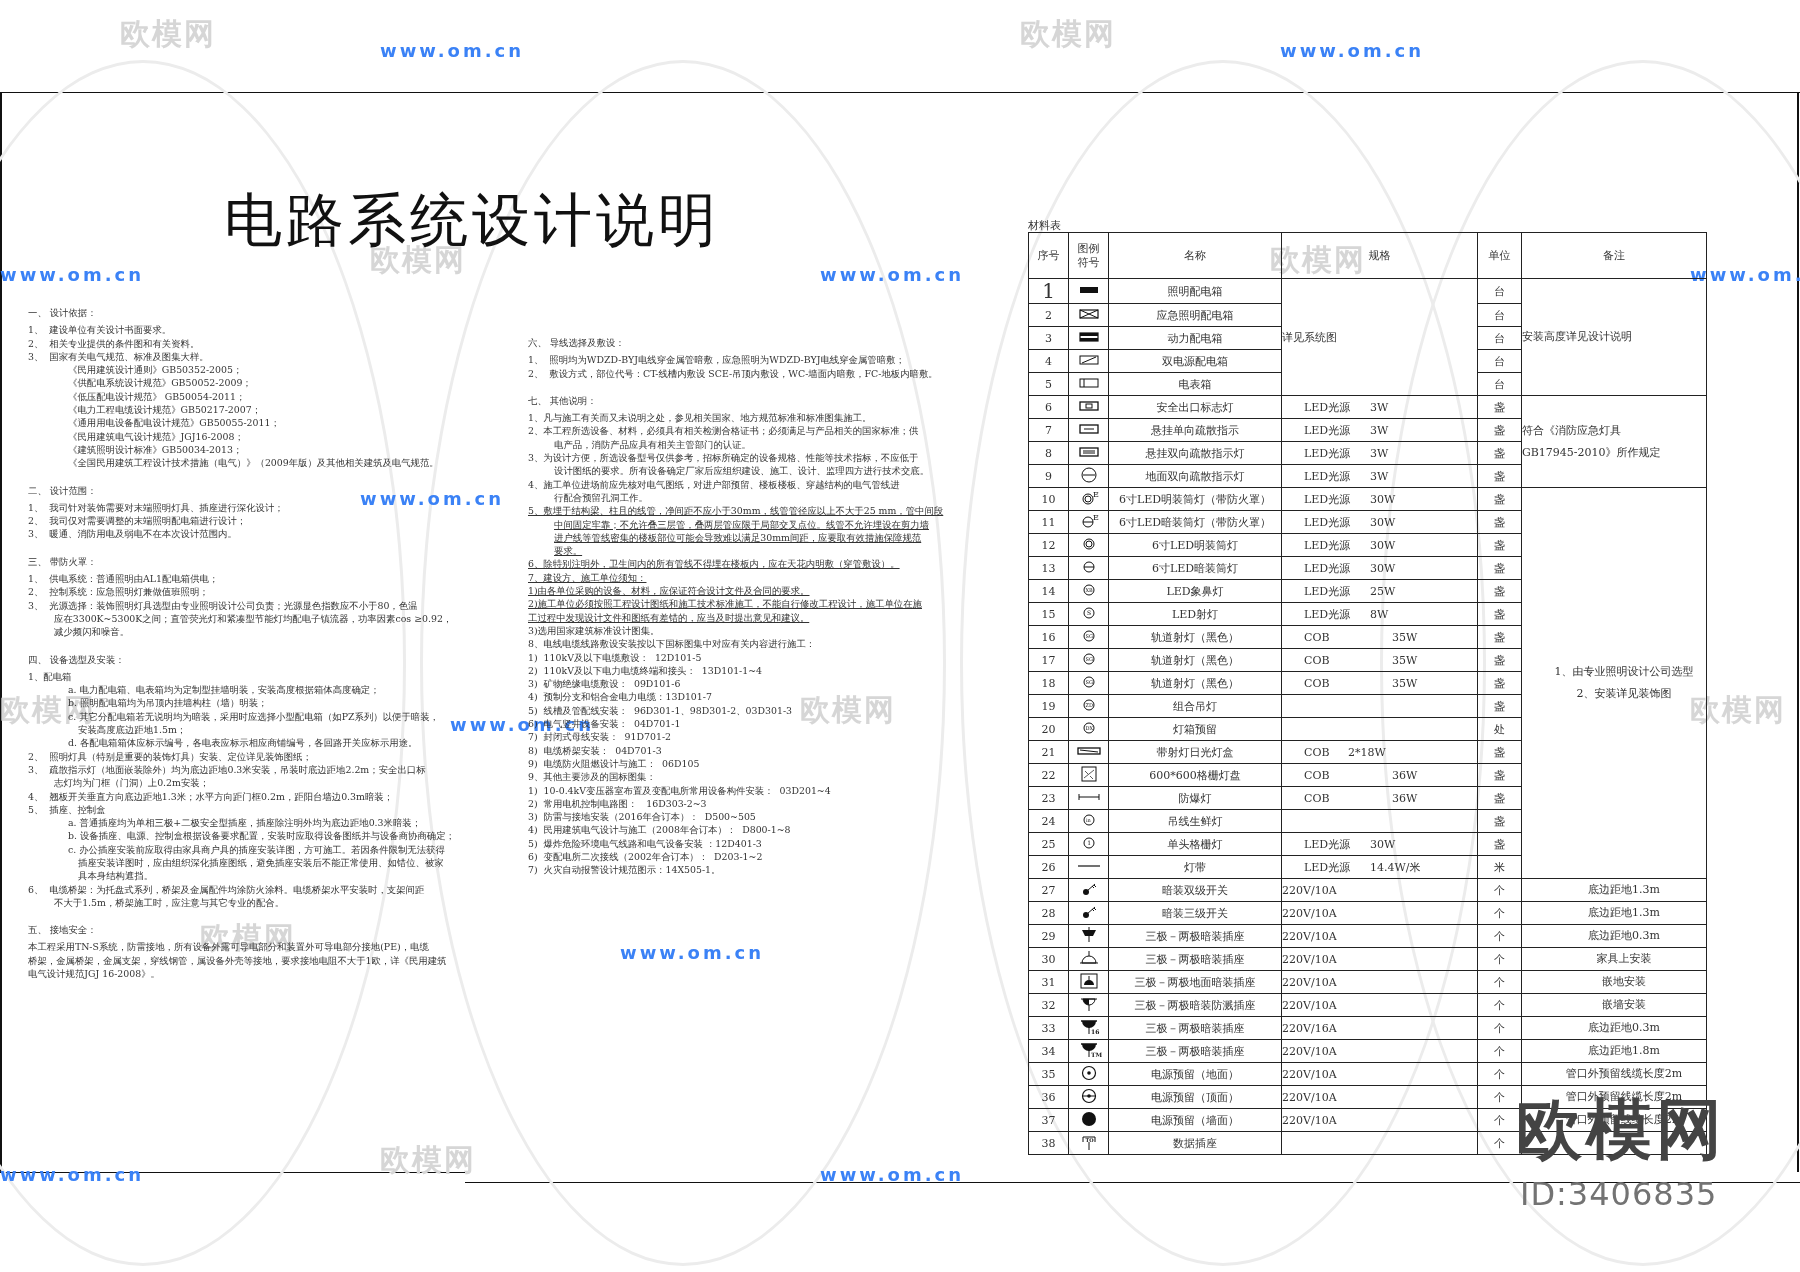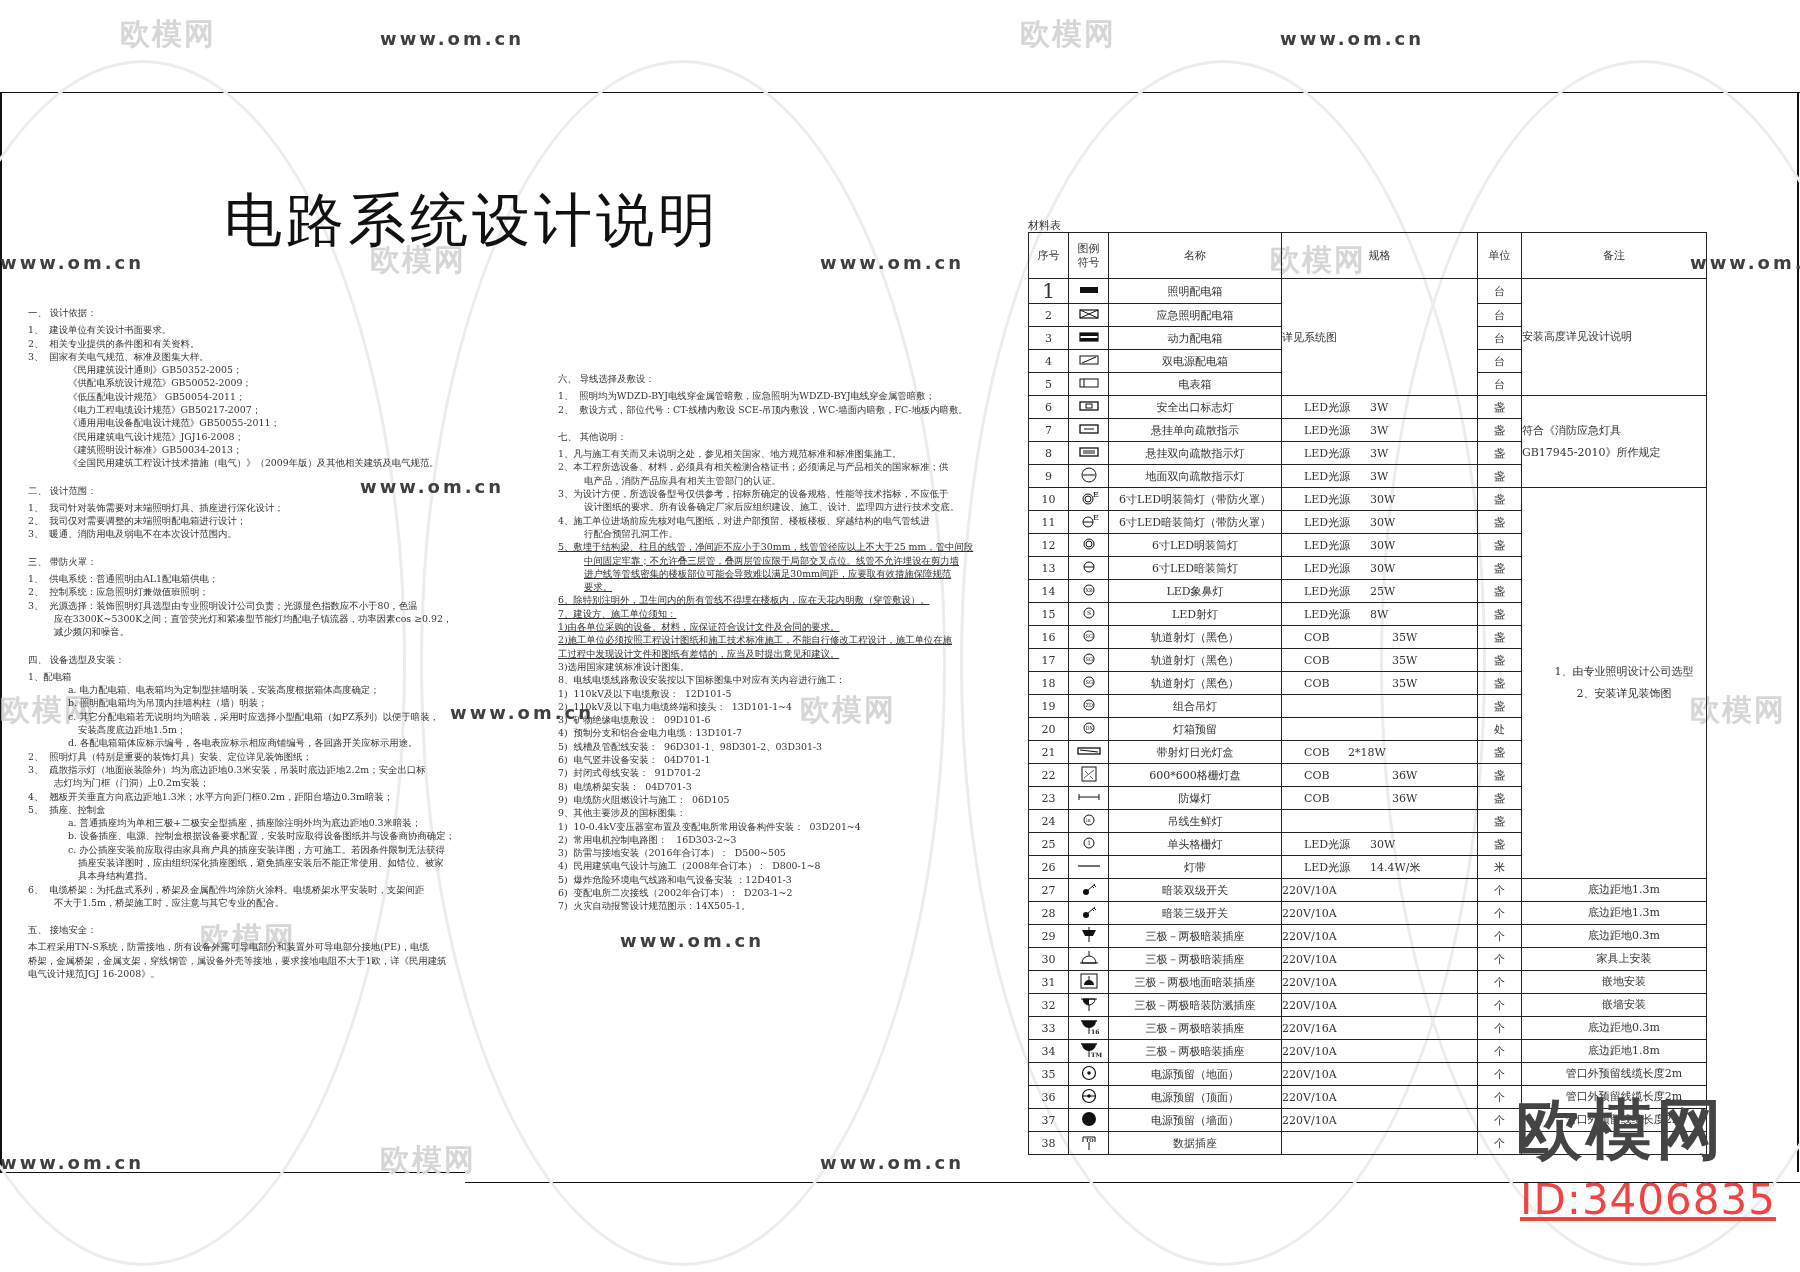--- a/index.html
+++ b/index.html
@@ -6,21 +6,21 @@
   body { width:1800px; height:1272px; background:#ffffff; position:relative; overflow:hidden;
          font-family:"DejaVu Serif","Liberation Serif",serif; color:#222; }
   .frame-top { position:absolute; left:0; top:92px; width:1800px; height:1px; background:#111; }
   .frame-left { position:absolute; left:0; top:92px; width:2px; height:1080px; background:#111; }
   .frame-right { position:absolute; left:1797px; top:92px; width:2px; height:1080px; background:#111; }
   .frame-bottom { position:absolute; left:465px; top:1182px; width:1335px; height:1px; background:#111; }
   .frame-bottom-left { position:absolute; left:0; top:1172px; width:465px; height:1px; background:#111; }
 
   .wm { position:absolute; color:#d6d6d6; font-family:"DejaVu Sans",sans-serif; font-weight:bold; letter-spacing:2px; }
   .wm-logo { font-size:30px; }
-  .wm-url { font-size:18px; color:#404040; letter-spacing:3px; }
+  .wm-url { font-size:18px; color:#3b82f6; letter-spacing:3px;margin-top:12px; }
   .wm-arc { position:absolute; border:3px solid #ececec; border-radius:50%; }
 
   .title { position:absolute; left:224px; top:182px; font-size:58px; letter-spacing:4px; color:#111;
            font-family:"DejaVu Serif",serif; font-weight:normal; }
 
   .col { position:absolute; font-size:9.4px; line-height:13.3px; color:#333; }
   .col .sec { margin-top:14px; margin-bottom:4px; }
   .col .sec:first-child { margin-top:0; }
   .col .ln { white-space:pre; }
   .col .ind1 { padding-left:26px; }
@@ -33,21 +33,21 @@
   table.mat td, table.mat th { border:1px solid #222; padding:0; text-align:center; vertical-align:middle; font-weight:normal; overflow:hidden; white-space:nowrap; }
   table.mat th { height:45px; font-size:11px; line-height:14px; }
   table.mat td { height:22px; }
   table.mat td.spec { text-align:left; padding-left:22px; }
   table.mat td.spec.center { text-align:left; padding-left:0; }
   table.mat td.note { text-align:left; white-space:normal; line-height:22px; }
   table.mat td.note.left { text-align:center; padding-left:20px; }
   .sym { display:inline-block; vertical-align:middle; }
   .big-num { font-size:20px; }
   .id-logo { position:absolute; left:1516px; top:1085px; font-size:66px; color:#444; font-family:"DejaVu Sans",sans-serif; letter-spacing:4px; font-weight:bold; }
-  .id-text { position:absolute; left:1520px; top:1175px; font-size:42px; color:#ef4444; font-family:"DejaVu Sans",sans-serif; letter-spacing:1px;text-decoration:underline; }
+  .id-text { position:absolute; left:1520px; top:1175px; font-size:32px; color:#737373; font-family:"DejaVu Sans",sans-serif; letter-spacing:1px; }
 </style>
 </head>
 <body>
 
 <div class="frame-top"></div>
 <div class="frame-left"></div>
 <div class="frame-right"></div>
 <div class="frame-bottom-left"></div>
 <div class="frame-bottom"></div>
 
@@ -119,21 +119,21 @@
     <div class="ln ind3">插座安装详图时，应由组织深化插座图纸，避免插座安装后不能正常使用、如错位、被家</div>
     <div class="ln ind3">具本身结构遮挡。</div>
     <div class="ln">6、  电缆桥架：为托盘式系列，桥架及金属配件均涂防火涂料。电缆桥架水平安装时，支架间距</div>
     <div class="ln ind1">不大于1.5m，桥架施工时，应注意与其它专业的配合。</div>
     <div class="sec">五、  接地安全：</div>
     <div class="ln">本工程采用TN-S系统，防雷接地，所有设备外露可导电部分和装置外可导电部分接地(PE)，电缆</div>
     <div class="ln">桥架，金属桥架，金属支架，穿线钢管，属设备外壳等接地，要求接地电阻不大于1欧，详《民用建筑</div>
     <div class="ln">电气设计规范JGJ 16-2008》。</div>
   </div>
 
-<div class="col" id="mid-col" style="left:558px;top:336px;width:480px;margin-top:36px;">
+<div class="col" id="mid-col" style="left:528px;top:336px;width:480px;">
     <div class="sec">六、  导线选择及敷设：</div>
     <div class="ln">1、  照明均为WDZD-BYJ电线穿金属管暗敷，应急照明为WDZD-BYJ电线穿金属管暗敷；</div>
     <div class="ln">2、  敷设方式，部位代号：CT-线槽内敷设 SCE-吊顶内敷设，WC-墙面内暗敷，FC-地板内暗敷。</div>
     <div class="sec">七、  其他说明：</div>
     <div class="ln">1、凡与施工有关而又未说明之处，参见相关国家、地方规范标准和标准图集施工。</div>
     <div class="ln">2、本工程所选设备、材料，必须具有相关检测合格证书；必须满足与产品相关的国家标准；供</div>
     <div class="ln ind1">电产品，消防产品应具有相关主管部门的认证。</div>
     <div class="ln">3、为设计方便，所选设备型号仅供参考，招标所确定的设备规格、性能等技术指标，不应低于</div>
     <div class="ln ind1">设计图纸的要求。所有设备确定厂家后应组织建设、施工、设计、监理四方进行技术交底。</div>
     <div class="ln">4、施工单位进场前应先核对电气图纸，对进户部预留、楼板楼板、穿越结构的电气管线进</div>

